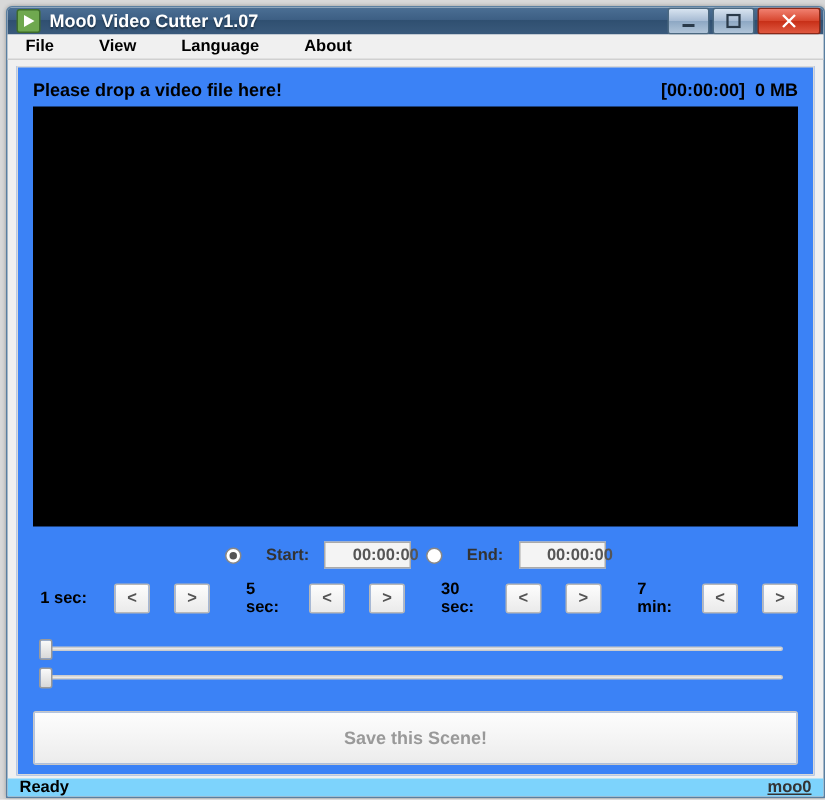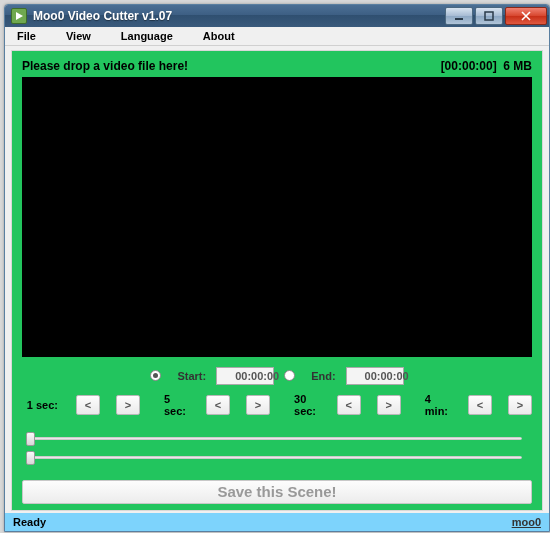--- a/index.html
+++ b/index.html
@@ -68,21 +68,21 @@
     padding: 0 4px;
     gap: 14px;
   }
   .menuitem {
     padding: 2px 8px;
     font-size: 11px;
     color: #000;
   }
   .content {
     flex: 1;
-    background: #22c55e;
+    background: #3b82f6;
     margin: 4px 6px 2px 6px;
     border: 1px solid #d8d8d8;
     padding: 8px 10px 6px 10px;
     display: flex;
     flex-direction: column;
   }
   .toprow {
     display: flex;
     justify-content: space-between;
     margin-bottom: 4px;
@@ -151,26 +151,26 @@
   }
   .slider .thumb {
     position: absolute; left: 0; top: 2px;
     width: 9px; height: 14px;
     background: linear-gradient(to bottom,#fafafa,#d8d8d8);
     border: 1px solid #9a9a9a; border-radius: 2px;
   }
   .savebtn {
     border: 1px solid #c8c8c8;
     background: linear-gradient(to bottom,#fdfdfd,#ececec);
-    height: 24px;
+    height: 36px;
     border-radius: 2px;
     display:flex;align-items:center;justify-content:center;
     color:#999;
     margin-top: 4px;
-    font-size: 15px;
+    font-size: 12px;
   }
   .statusbar {
     height: 20px;
     background: #7dd3fc;
     display: flex;
     align-items: center;
     justify-content: space-between;
     padding: 0 8px;
     font-size: 11px;
   }
@@ -212,21 +212,21 @@
     <div class="menuitem">View</div>
     <div class="menuitem">Language</div>
     <div class="menuitem">About</div>
   </div>
 
   <div class="content">
 
     <div class="toprow">
       <div>Please drop a video file here!</div>
       <div class="right">
-        <span>[00:00:00]</span>&nbsp;&nbsp;<span>6 MB</span>
+        <span>[00:00:00]</span>&nbsp;&nbsp;<span>0 MB</span>
       </div>
     </div>
 
     <div class="video"></div>
 
     <div class="timerow">
       <label class="radio">
         <span class="r sel"></span>
         <span>Start:</span>
       </label>
@@ -241,21 +241,21 @@
     <div class="seekrow">
       <span class="lbl">1 sec:</span>
       <div class="btn">&lt;</div>
       <div class="btn">&gt;</div>
       <span class="lbl2">5 sec:</span>
       <div class="btn">&lt;</div>
       <div class="btn">&gt;</div>
       <span class="lbl2">30 sec:</span>
       <div class="btn">&lt;</div>
       <div class="btn">&gt;</div>
-      <span class="lbl2">4 min:</span>
+      <span class="lbl2">7 min:</span>
       <div class="btn">&lt;</div>
       <div class="btn">&gt;</div>
     </div>
 
     <div class="sliders">
       <div class="slider">
         <div class="track"></div>
         <div class="thumb"></div>
       </div>
       <div class="slider">

